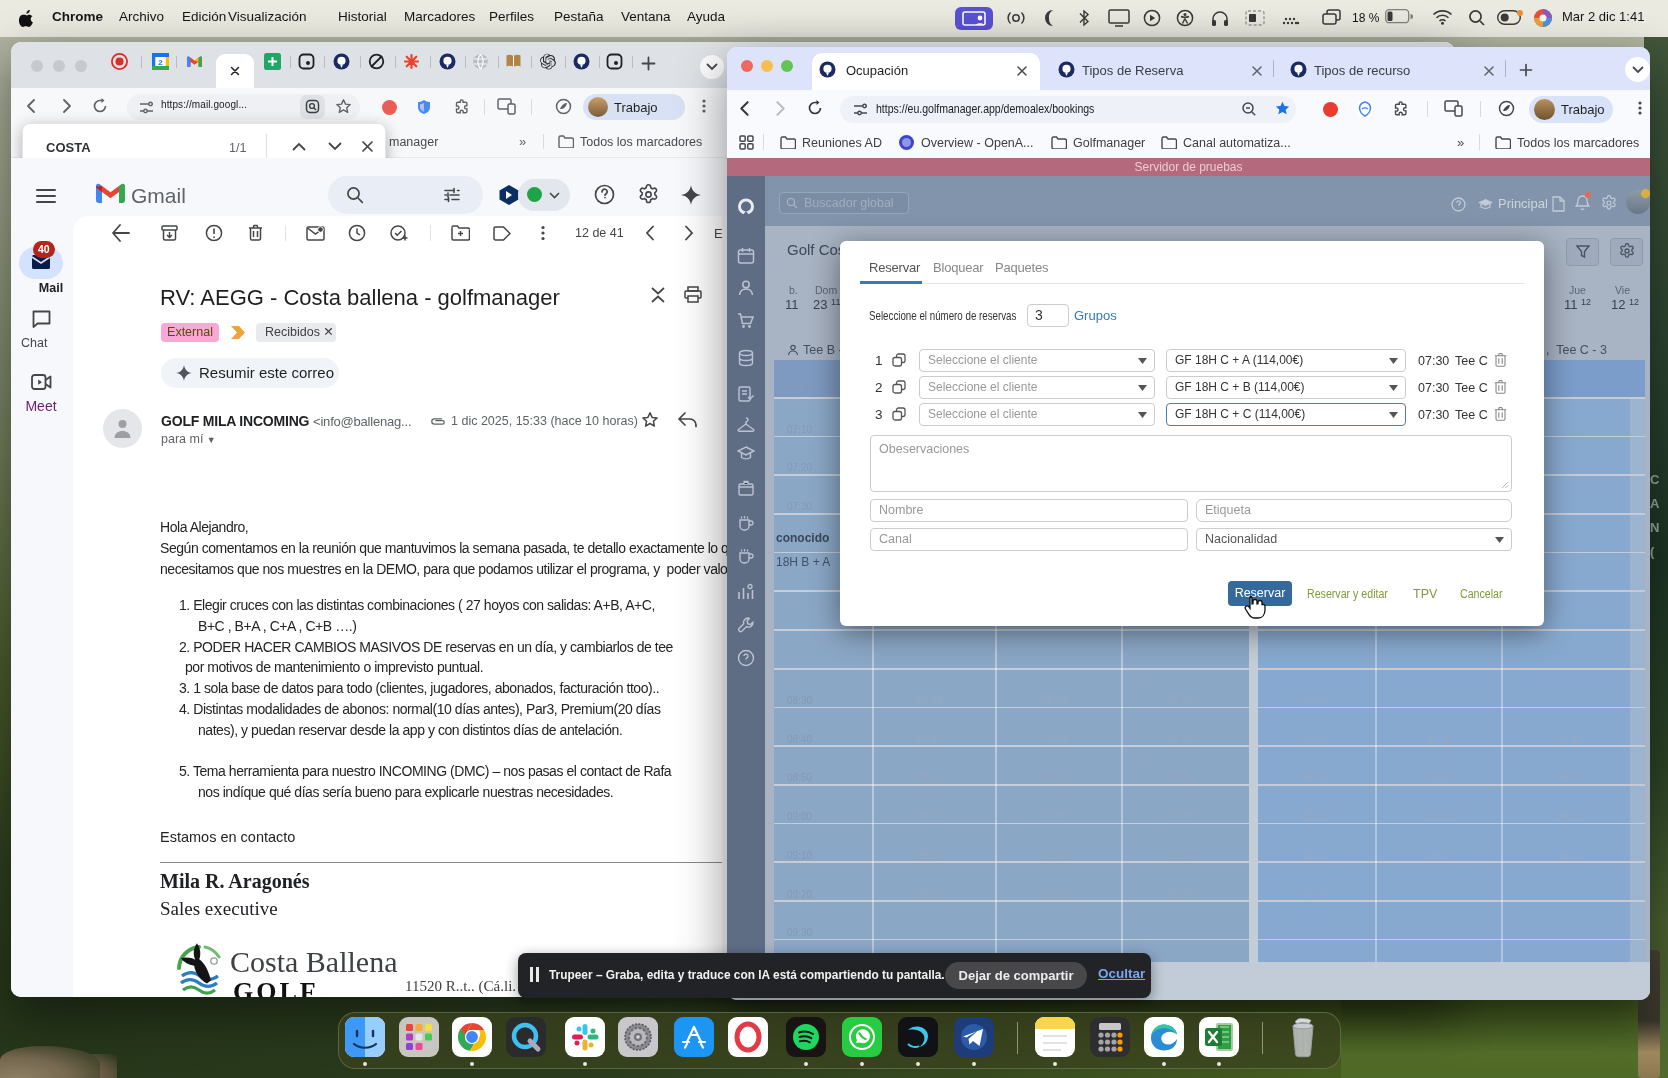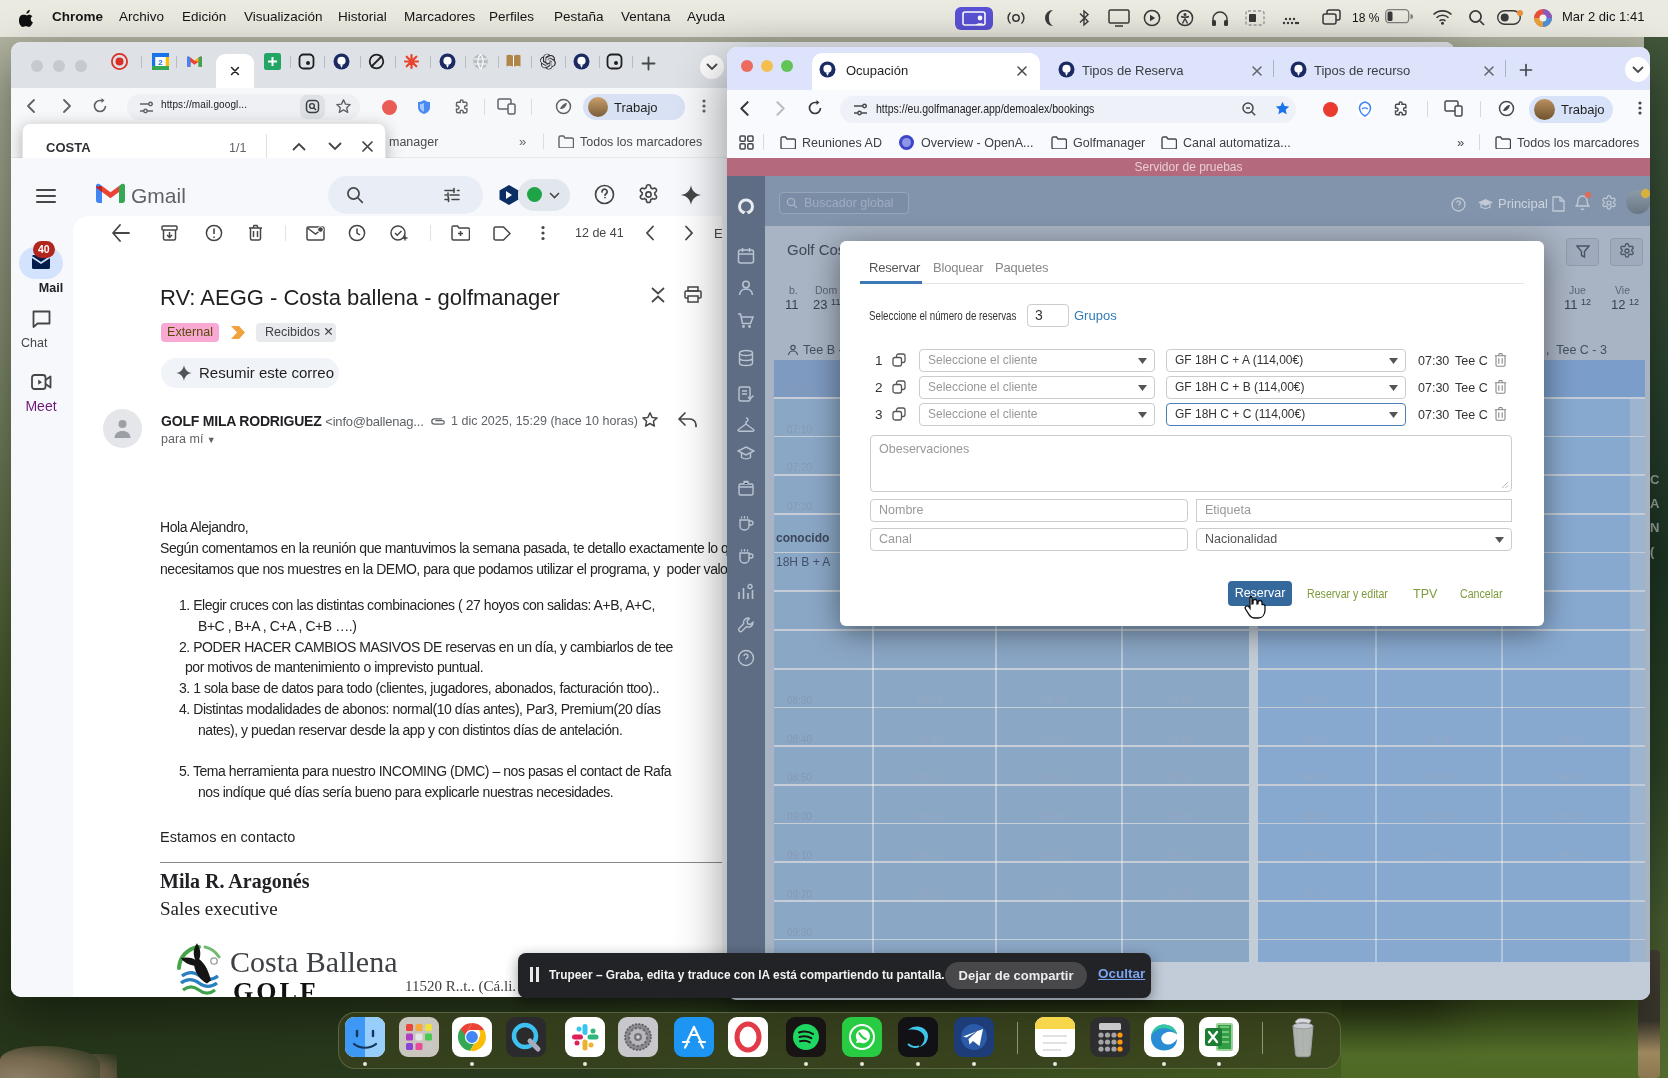--- a/index.html
+++ b/index.html
@@ -37,21 +37,21 @@
  <div class="rtxt">C<br>A<br>N<br>(</div>
  <div class="person"></div>
 </div>
 <div id="menubar">
  <svg class="abs" style="left:19px;top:10px" width="15" height="17" viewBox="0 0 15 17">
       <path fill="#111" d="M10.8 0c.1 1-.3 1.9-.9 2.6-.6.7-1.6 1.2-2.5 1.1-.1-.9.4-1.9.9-2.5C8.9.5 9.9 0 10.8 0zM13.9 12.4c-.4.9-.6 1.3-1.1 2.1-.7 1.1-1.7 2.5-3 2.5-1.1 0-1.4-.7-2.9-.7s-1.9.7-3 .7c-1.2 0-2.2-1.2-2.9-2.3C-.9 11.6-.1 7 1.9 5.5c1-.8 2.4-.8 3.4-.8 1.1 0 1.7.7 2.6.7.9 0 1.4-.7 2.6-.7 1 0 2.1.6 2.9 1.5-2.5 1.4-2.1 5 .5 6.2z"></path>
     </svg>
  <span class="it" style="left:52px;font-weight:700">Chrome</span>
  <span class="it" style="left:119px">Archivo</span>
  <span class="it" style="left:182px">Edición</span>
- <span class="it" style="left:244px">Visualización</span>
+ <span class="it" style="left:228px">Visualización</span>
  <span class="it" style="left:338px">Historial</span>
  <span class="it" style="left:404px">Marcadores</span>
  <span class="it" style="left:489px">Perfiles</span>
  <span class="it" style="left:554px">Pestaña</span>
  <span class="it" style="left:621px">Ventana</span>
  <span class="it" style="left:687px">Ayuda</span>
  <span class="it" style="left:1562px;font-size:13px">Mar 2 dic 1:41</span>
  <span class="it" style="left:1352px;font-size:12px;top:11px">18 %</span>
 </div>
 
@@ -463,25 +463,25 @@
  <svg class="abs" style="left:165px;top:323px" width="16" height="16" viewBox="0 0 16 16">
       <path d="M8 0c.5 4.4 3.6 7.5 8 8-4.4.5-7.5 3.6-8 8-.5-4.4-3.6-7.5-8-8 4.4-.5 7.5-3.6 8-8z" fill="#50555c"></path>
     </svg>
  <div class="abs" style="left:188px;top:322px;font-size:15px;color:#1f1f1f">Resumir este correo</div>
 
  <div class="abs" style="left:92px;top:367px;width:39px;height:39px;border-radius:50%;background:#e4e6ea"></div>
  <svg class="abs" style="left:101px;top:375px" width="21" height="24" viewBox="0 0 21 24">
       <circle cx="10.5" cy="7" r="4" fill="#9aa0a6"></circle>
       <path d="M2.5 21c0-4.4 3.6-7 8-7s8 2.6 8 7z" fill="#9aa0a6"></path>
     </svg>
- <div class="abs" style="left:150px;top:371px;font-size:14px;color:#202124;letter-spacing:-.2px;white-space:nowrap"><b>GOLF MILA RODRIGUEZ</b> <span style="color:#5f6368;font-size:13px">&lt;info@ballenag...</span></div>
+ <div class="abs" style="left:150px;top:371px;font-size:14px;color:#202124;letter-spacing:-.2px;white-space:nowrap"><b>GOLF MILA INCOMING</b> <span style="color:#5f6368;font-size:13px">&lt;info@ballenag...</span></div>
  <svg class="abs" style="left:419px;top:374px" width="16" height="11" viewBox="0 0 18 12">
       <path d="M13 3H5a3 3 0 000 6h9a2 2 0 000-4H6.5" fill="none" stroke="#5f6368" stroke-width="1.4" stroke-linecap="round"></path>
     </svg>
- <div class="abs" style="left:440px;top:372px;font-size:12.5px;color:#5f6368;white-space:nowrap">1 dic 2025, 15:29 (hace 10 horas)</div>
+ <div class="abs" style="left:440px;top:372px;font-size:12.5px;color:#5f6368;white-space:nowrap">1 dic 2025, 15:33 (hace 10 horas)</div>
  <svg class="abs" style="left:630px;top:369px" width="18" height="18" viewBox="0 0 18 18">
       <path d="M9 1.8l2.1 4.6 5 .5-3.7 3.3 1 4.9L9 12.5l-4.4 2.6 1-4.9L1.9 6.9l5-.5z" fill="none" stroke="#444746" stroke-width="1.5" stroke-linejoin="round"></path>
     </svg>
  <svg class="abs" style="left:667px;top:370px" width="19" height="16" viewBox="0 0 19 16">
       <path d="M7 1L1 7l6 6M1.5 7H12a6 6 0 016 6v1.5" fill="none" stroke="#444746" stroke-width="1.7" stroke-linecap="round" stroke-linejoin="round"></path>
     </svg>
  <div class="abs" style="left:150px;top:390px;font-size:12.5px;color:#5f6368">para mí <span style="font-size:9px">▼</span></div>
 
  <div class="abs" style="left:149px;top:475px;font-size:14px;color:#242424;line-height:20.8px;white-space:nowrap;letter-spacing:-.45px">
   Hola Alejandro,<br>
@@ -865,21 +865,21 @@
  <div class="abs" style="left:728px;top:361px;font-size:12.5px;color:#333">Tee C</div>
  <svg class="abs" style="left:767px;top:359px" width="13" height="15" viewBox="0 0 13 15">
       <path d="M2 4v9a1.2 1.2 0 001.2 1.2h6.6A1.2 1.2 0 0011 13V4M.8 3.8h11.4M4.5 3.5l.8-2h2.4l.8 2M4.8 6.2v5.6M8.2 6.2v5.6" fill="none" stroke="#888" stroke-width="1.1"></path>
     </svg>
 
  <div class="abs" style="left:143px;top:388px;width:642px;height:57px;border:1px solid #ccc;border-radius:4px;font-size:12.5px;color:#999;padding:6px 8px">Obeservaciones</div>
  <svg class="abs" style="left:774px;top:434px" width="8" height="8" viewBox="0 0 8 8">
       <path d="M7 1L1 7M7 4.5L4.5 7" stroke="#bbb" stroke-width="1"></path>
     </svg>
  <div class="abs" style="left:143px;top:452px;width:318px;height:23px;border:1px solid #ccc;border-radius:4px;font-size:12.5px;color:#999;line-height:21px;padding-left:8px">Nombre</div>
- <div class="abs" style="left:469px;top:452px;width:316px;height:23px;border:1px solid #ccc;border-radius:0;font-size:12.5px;color:#999;line-height:21px;padding-left:8px">Etiqueta</div>
+ <div class="abs" style="left:469px;top:452px;width:316px;height:23px;border:1px solid #ccc;border-radius:6px;font-size:12.5px;color:#999;line-height:21px;padding-left:8px">Etiqueta</div>
  <div class="abs" style="left:143px;top:481px;width:318px;height:23px;border:1px solid #ccc;border-radius:4px;font-size:12.5px;color:#999;line-height:21px;padding-left:8px">Canal</div>
  <div class="abs" style="left:469px;top:481px;width:316px;height:23px;border:1px solid #ccc;border-radius:4px;font-size:12.5px;color:#555;line-height:21px;padding-left:8px">Nacionalidad</div>
  <svg class="abs" style="left:768px;top:490px" width="9" height="6" viewBox="0 0 9 6">
       <path d="M0 0h9L4.5 6z" fill="#555"></path>
     </svg>
 
  <div class="abs" style="left:501px;top:534px;width:64px;height:25px;background:#35689b;border-radius:4px;color:#fff;font-size:12.5px;text-align:center;line-height:25px">Reservar</div>
  <div class="abs" style="left:580px;top:540px;font-size:12.5px;color:#7e9b3c;transform:scaleX(.85);transform-origin:0 0;white-space:nowrap">Reservar y editar</div>
  <div class="abs" style="left:686px;top:540px;font-size:12.5px;color:#7e9b3c">TPV</div>
  <div class="abs" style="left:733px;top:540px;font-size:12.5px;color:#7e9b3c;transform:scaleX(.85);transform-origin:0 0">Cancelar</div>

